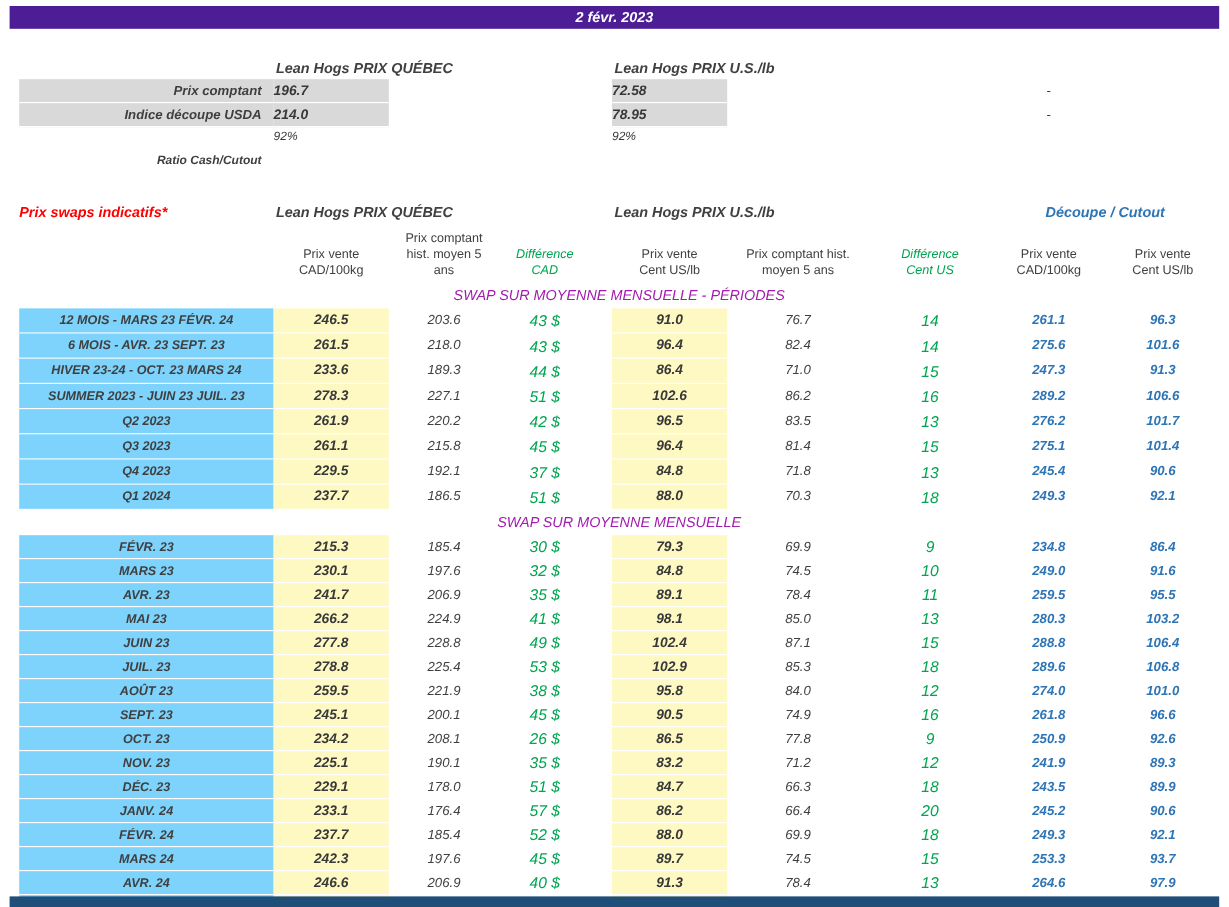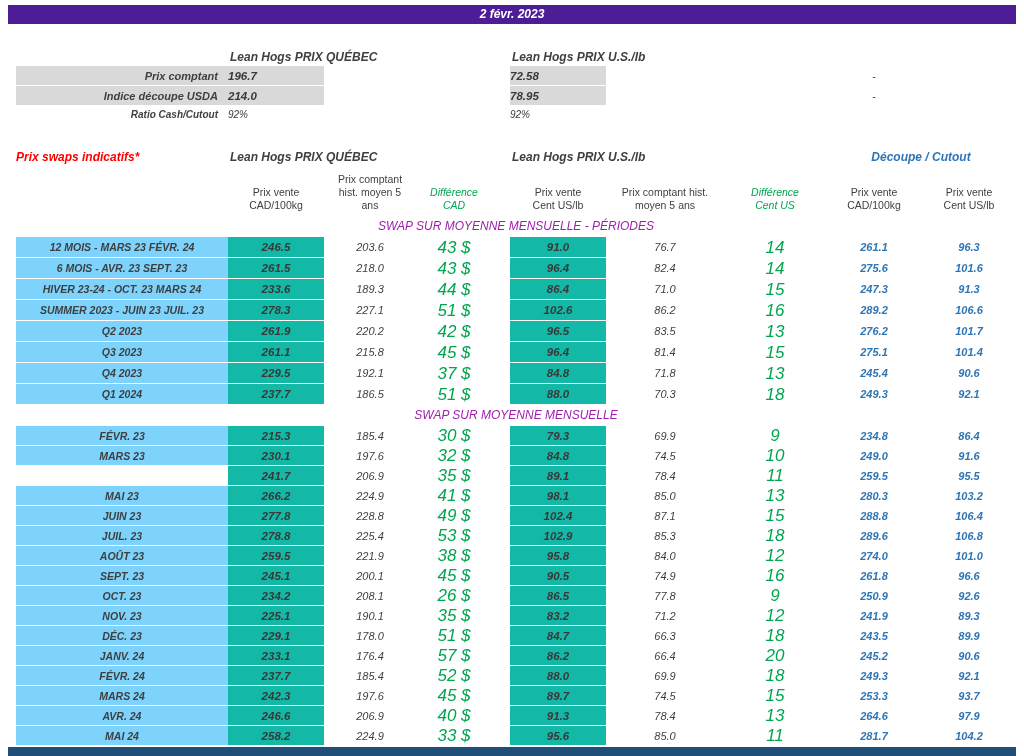--- a/index.html
+++ b/index.html
@@ -37,21 +37,21 @@
     font-size:12px; font-weight:bold; font-style:italic; color:#ff0000; white-space:nowrap;
   }
 
   
   .spot-row > div { height:20px; line-height:20px; }
   .slab { text-align:right; padding-right:10px; font-size:11px; font-weight:bold; font-style:italic; }
   .sval { text-align:left; font-size:11.5px; font-weight:bold; font-style:italic; color:#383838; }
   .bg   { background:#d9d9d9; border-bottom:1px solid #ffffff; }
   .sdash{ text-align:center; font-size:11px; }
   .ratio > div { height:18px; line-height:18px; }
-  .ratio .slab { font-size:10px; }
+  .ratio .slab { font-size:10px;margin-top:20px; }
   .ratio .sval { font-size:10px; font-weight:normal; }
 
   
   .swaps-title-row { margin-top:24px; height:18px; }
   .swaps-title-row > div { height:18px; line-height:18px; }
   .colh-row { min-height:50px; }
   .colh {
     align-self:end; text-align:center; white-space:pre-line;
     font-size:10.5px; line-height:13px; padding-bottom:4px; color:#3f3f3f;
   }
@@ -63,25 +63,25 @@
   }
 
   
   .data-row > div { height:20px; line-height:20px; }
   .sec-periods .data-row > div { height:21px; line-height:21px; }
   .lab {
     background:#7dd3fc; border-bottom:1px solid #ffffff;
     text-align:center; font-size:10.5px; font-weight:bold; font-style:italic; color:#3f3f3f;
   }
   .v1 {
-    background:#14b8a6; border-bottom:1px solid #ffffff;
+    background:#fef9c3; border-bottom:1px solid #ffffff;
     text-align:center; font-size:11.5px; font-weight:bold; font-style:italic; color:#383838;
   }
   .v2 { text-align:center; font-size:11px; font-style:italic; color:#3f3f3f; }
-  .diff { text-align:center; font-size:17px; font-style:italic; color:#00a550; }
+  .diff { text-align:center; font-size:13px; font-style:italic; color:#00a550; }
   .cut { text-align:center; font-size:11px; font-style:italic; font-weight:bold; color:#2e75b6; }
 </style>
 </head>
 <body>
 
 <div class="topbar">
   <span>2 févr. 2023</span>
 </div>
 
 <div class="sheet">
@@ -253,20 +253,21 @@
           <div class="c1 v1">230.1</div>
           <div class="c2 v2">197.6</div>
           <div class="c3 diff">32 $</div>
           <div class="c4 v1">84.8</div>
           <div class="c5 v2">74.5</div>
           <div class="c6 diff">10</div>
           <div class="c7 cut">249.0</div>
           <div class="c8 cut">91.6</div>
         </div>
         <div class="grid data-row">
+          <div class="c-label lab">AVR. 23</div>
           <div class="c1 v1">241.7</div>
           <div class="c2 v2">206.9</div>
           <div class="c3 diff">35 $</div>
           <div class="c4 v1">89.1</div>
           <div class="c5 v2">78.4</div>
           <div class="c6 diff">11</div>
           <div class="c7 cut">259.5</div>
           <div class="c8 cut">95.5</div>
         </div>
         <div class="grid data-row">

